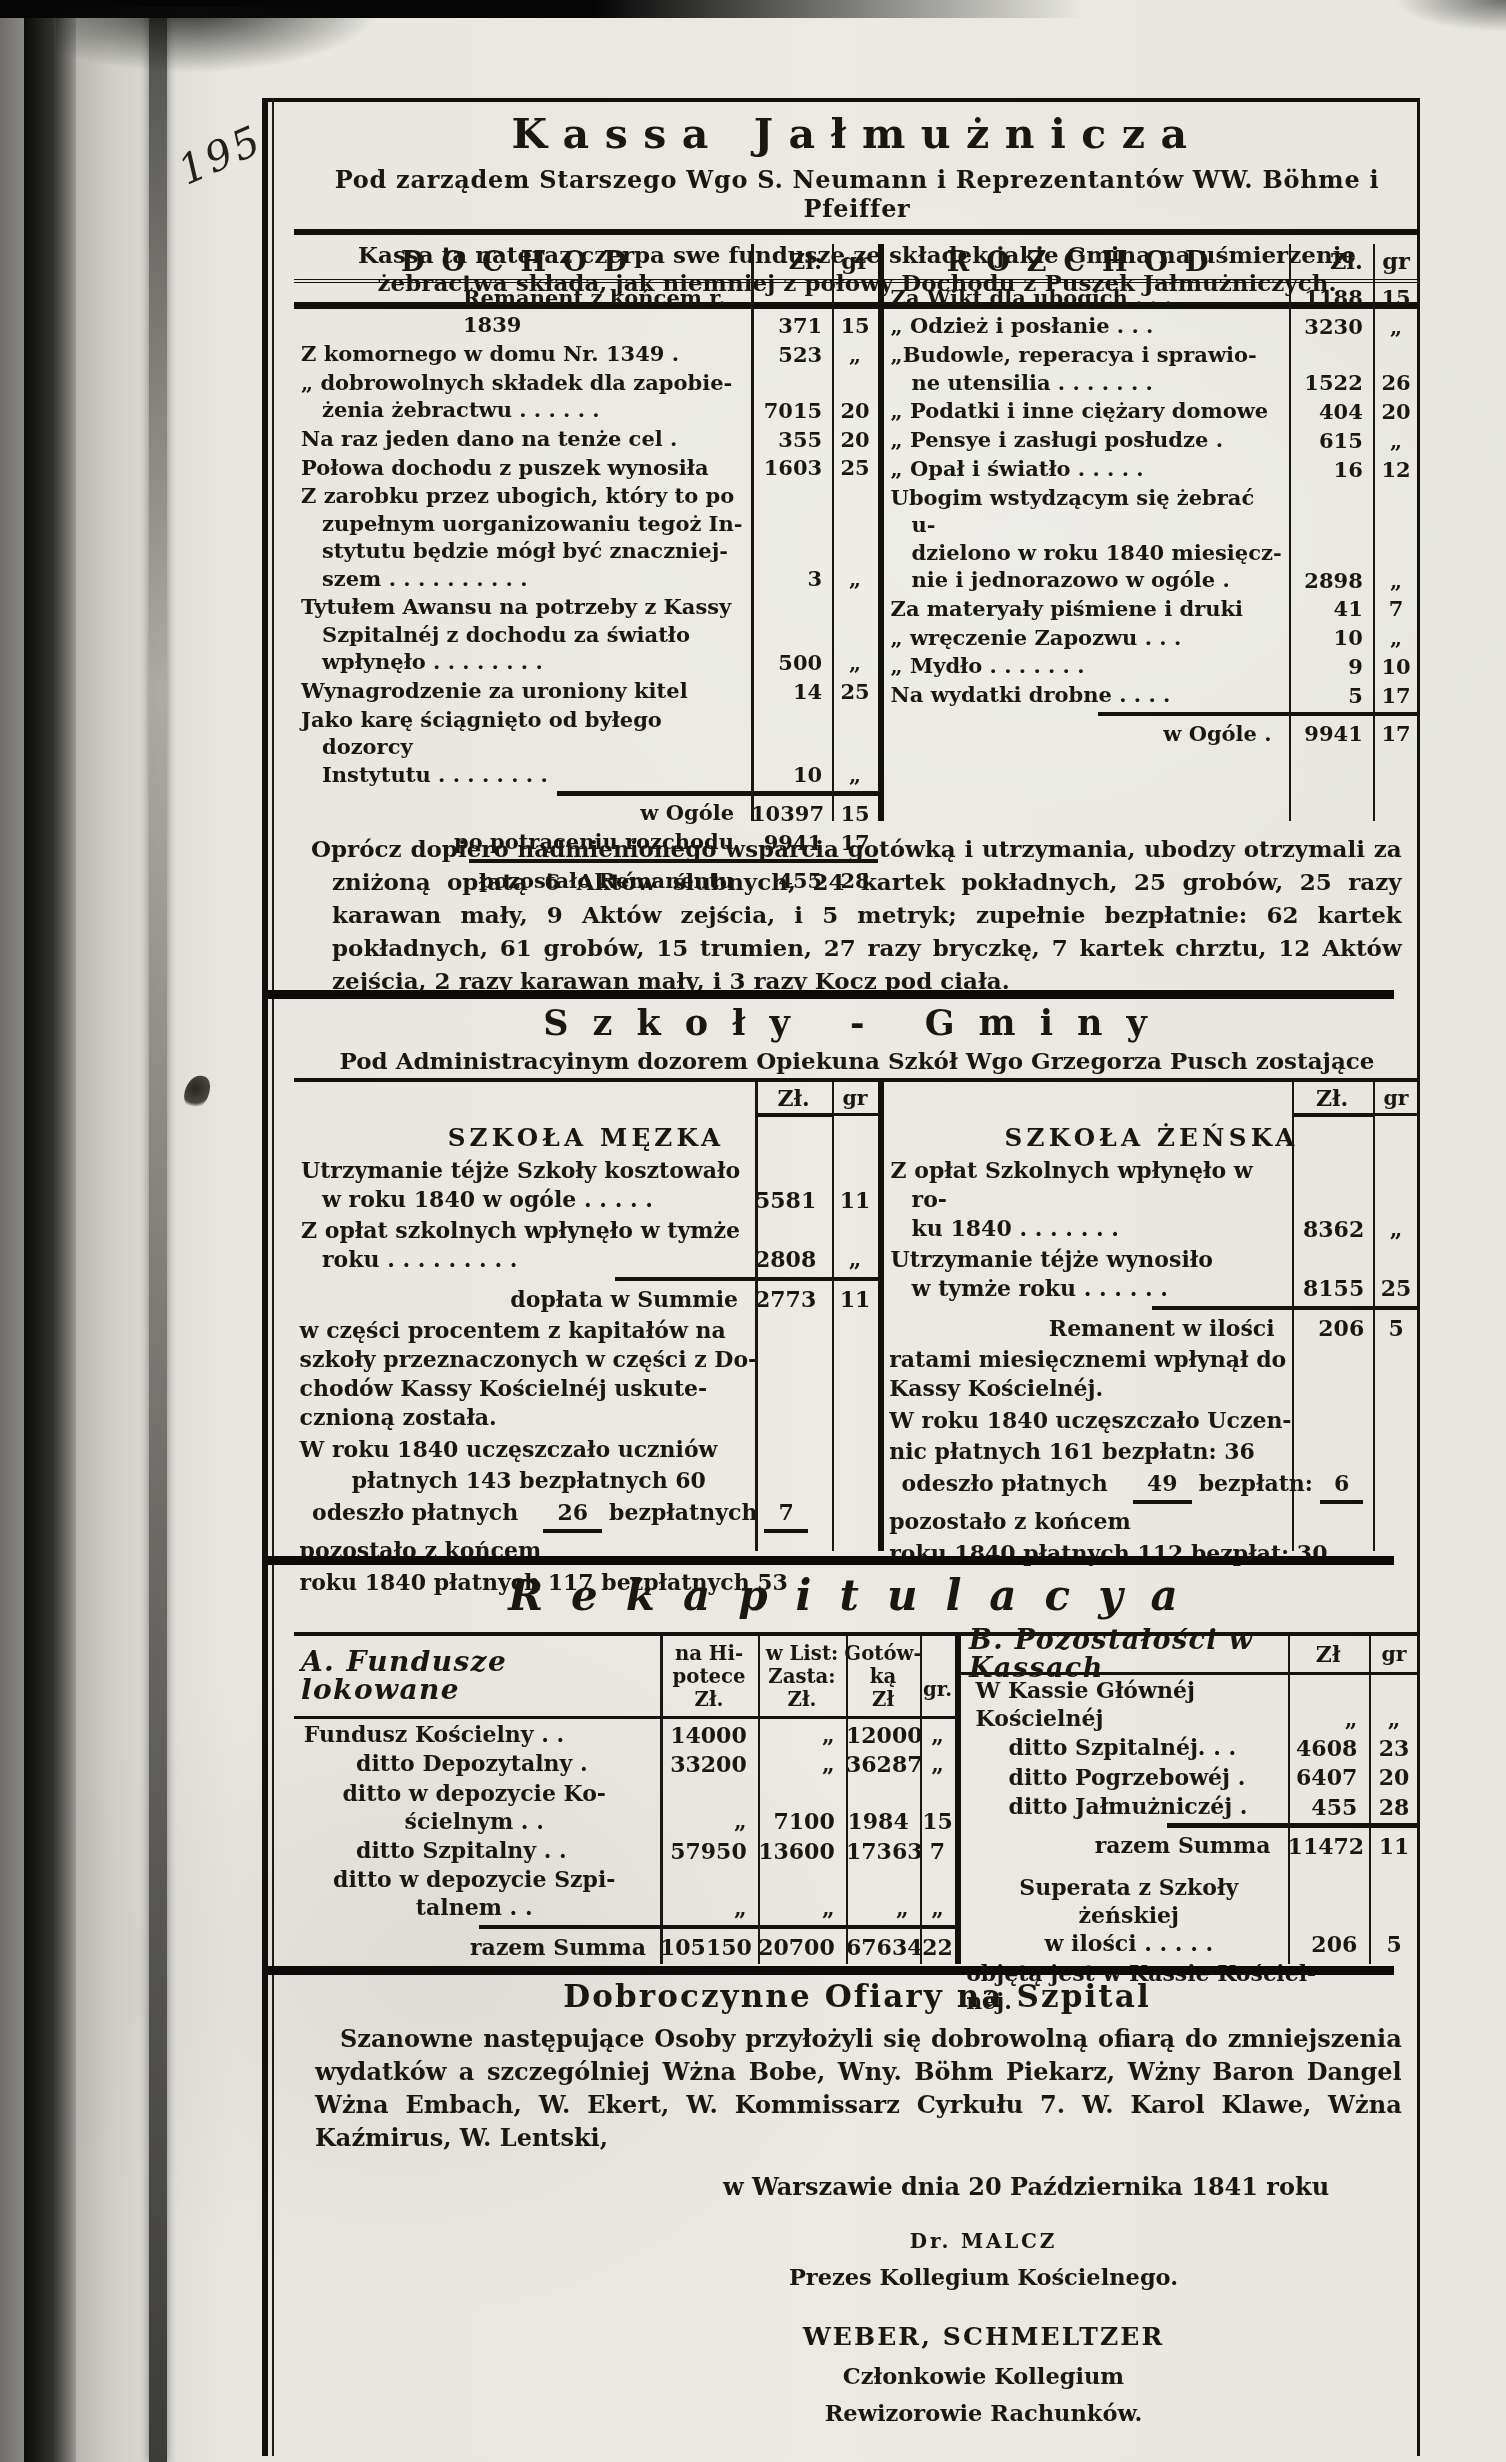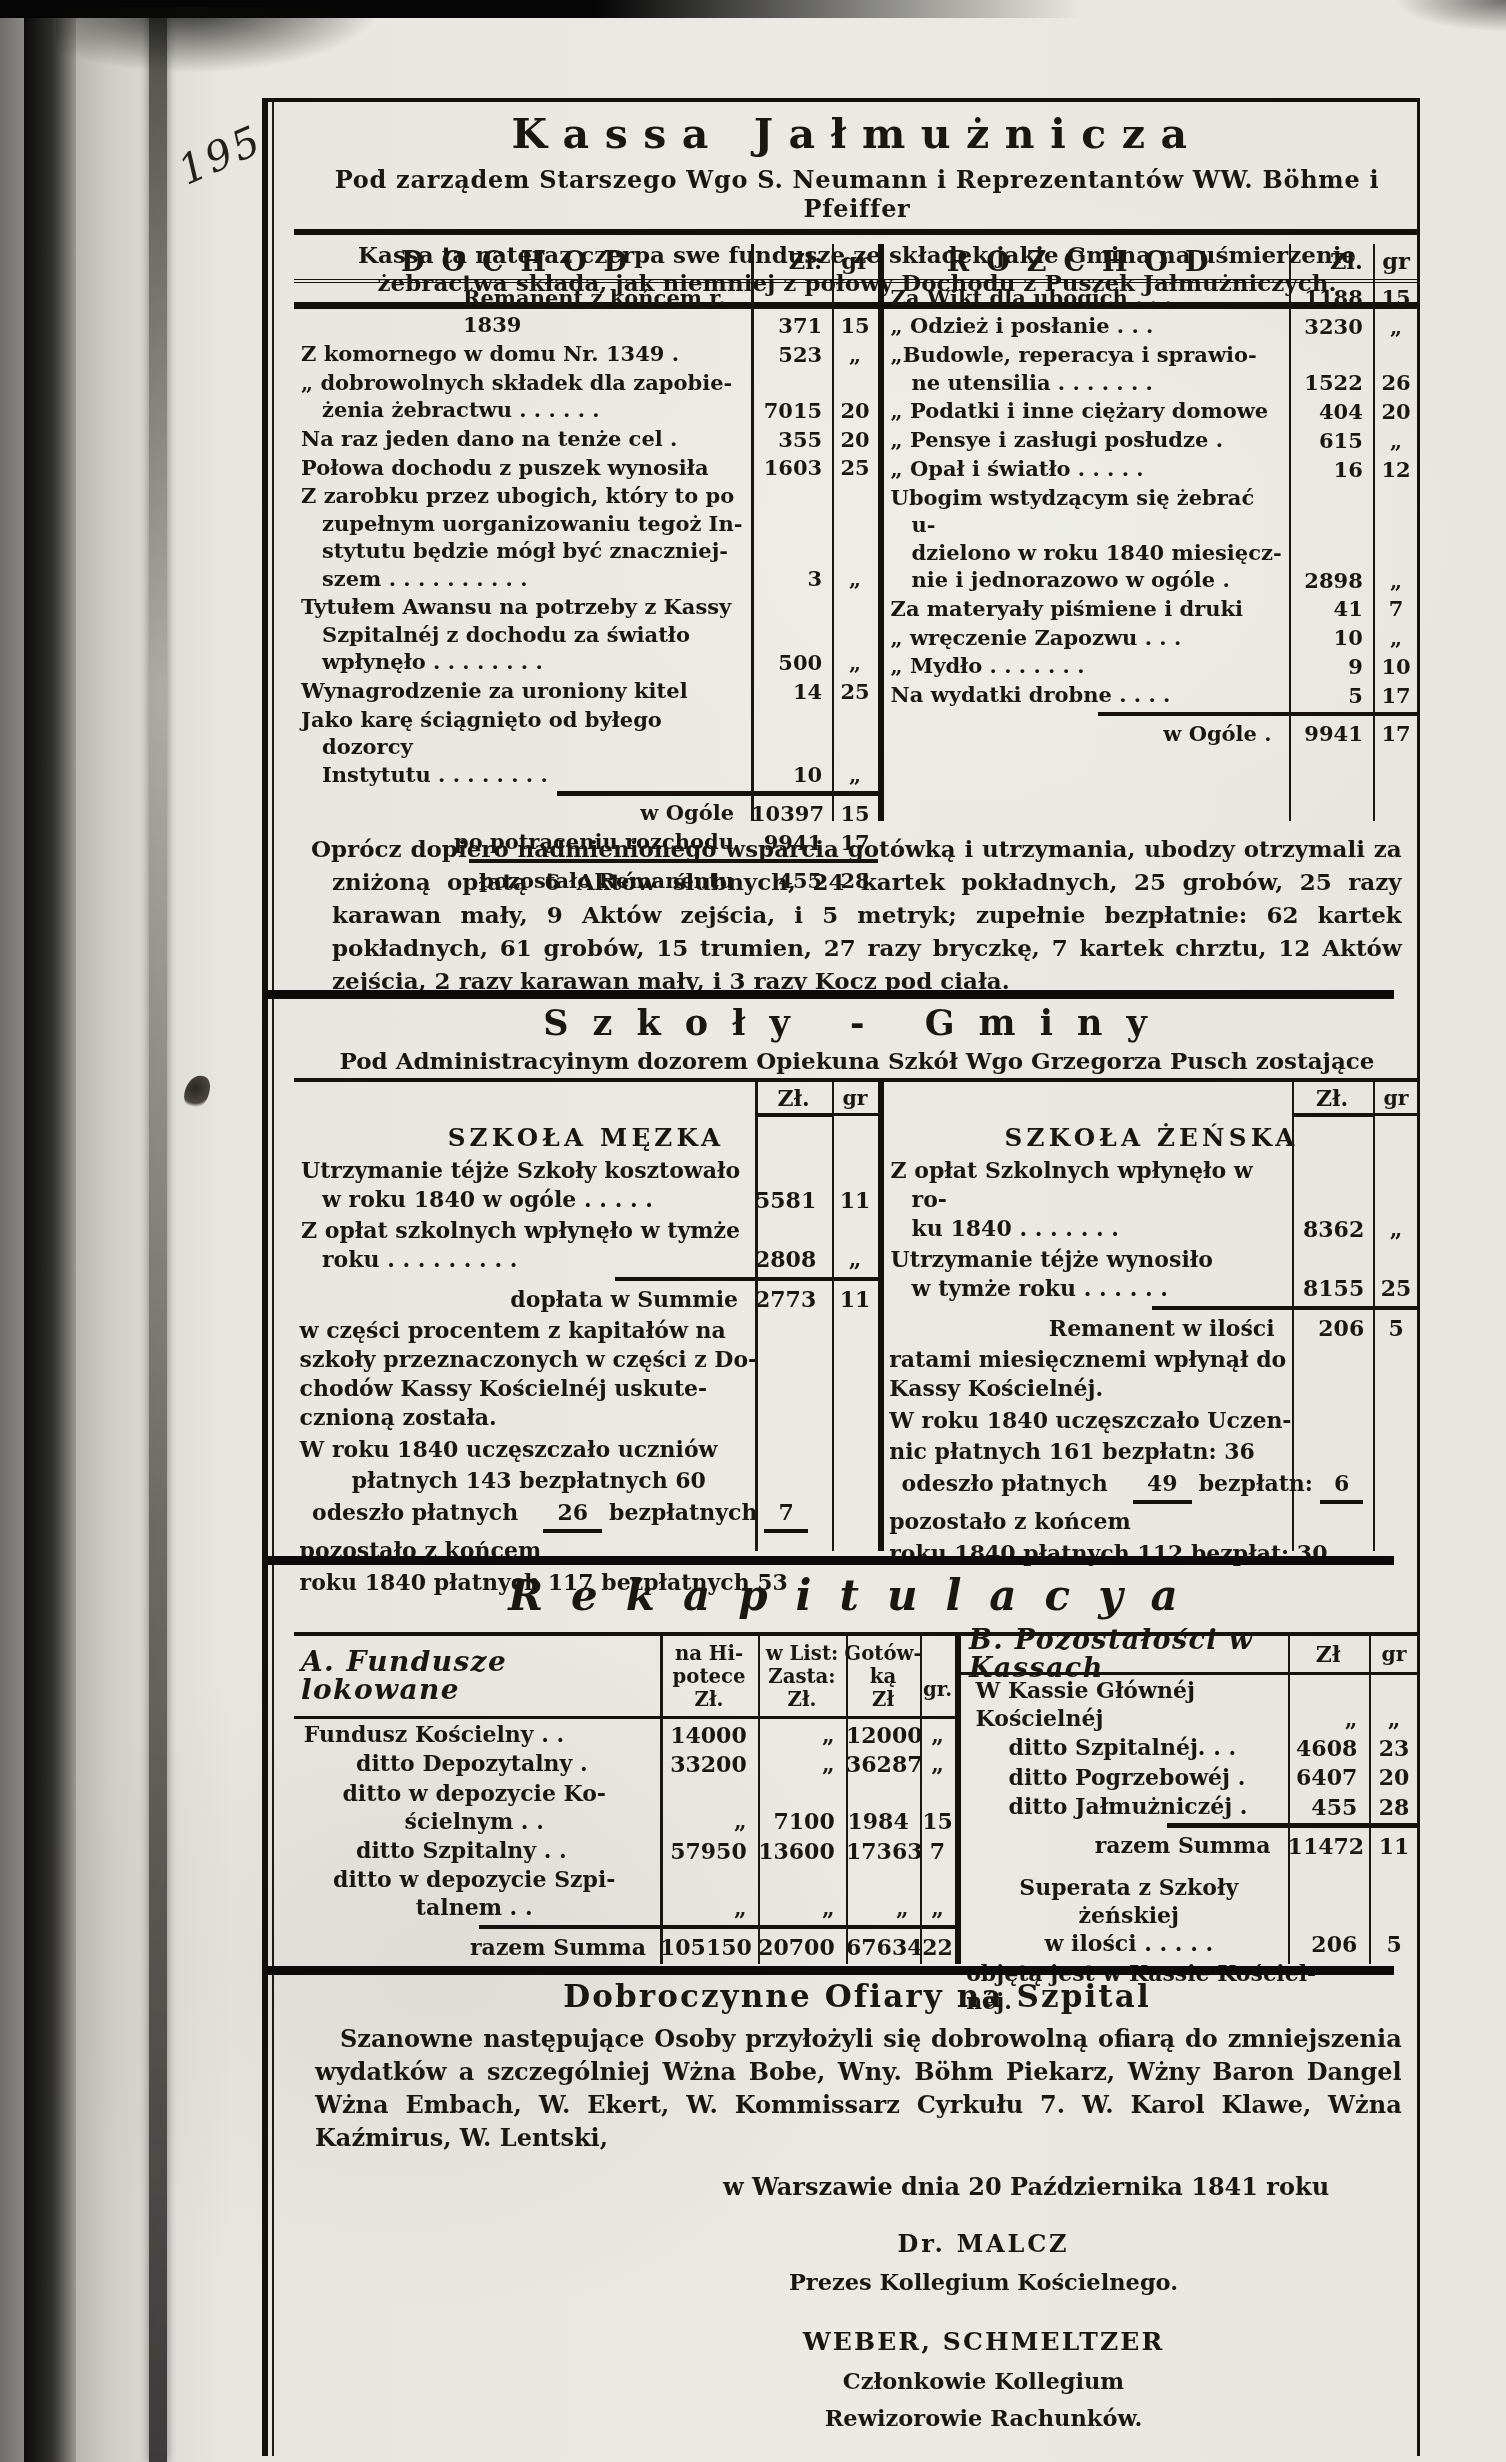--- a/index.html
+++ b/index.html
@@ -123,21 +123,21 @@
   .rb .lab.tr{text-align:right;padding-right:17px;}
   .rb .lab.c2c{text-align:center;}
   .rb .z{width:81px;text-align:right;padding-right:11.3px;}
   .rb .g{width:51px;text-align:center;}
   
   .don{top:1876px;height:464px;}
   .d-title{text-align:center;font-size:31px;font-weight:700;letter-spacing:2.1px;height:41px;}
   .d-body{font-size:24px;font-weight:700;line-height:33px;text-align:justify;padding:2.8px 18.3px 0 21px;text-indent:25px;}
   .d-date{font-size:24px;font-weight:700;text-align:center;padding-left:338px;margin-top:18.3px;}
   .sigs{width:535px;margin-left:422px;text-align:center;font-weight:700;}
-  .sig-name{font-size:24px;letter-spacing:2.8px;margin-top:28px;}
+  .sig-name{font-size:20px;letter-spacing:2.8px;margin-top:28px;}
   .sig-role{font-size:22.5px;margin-top:11.3px;}
   .sig-name2{font-size:25px;letter-spacing:2.1px;margin-top:32px;}
 </style>
 </head>
 <body>
 
 <div class="sheet">
   <div class="bind1"></div>
   <div class="bind2"></div>
   <div class="topband"></div>

